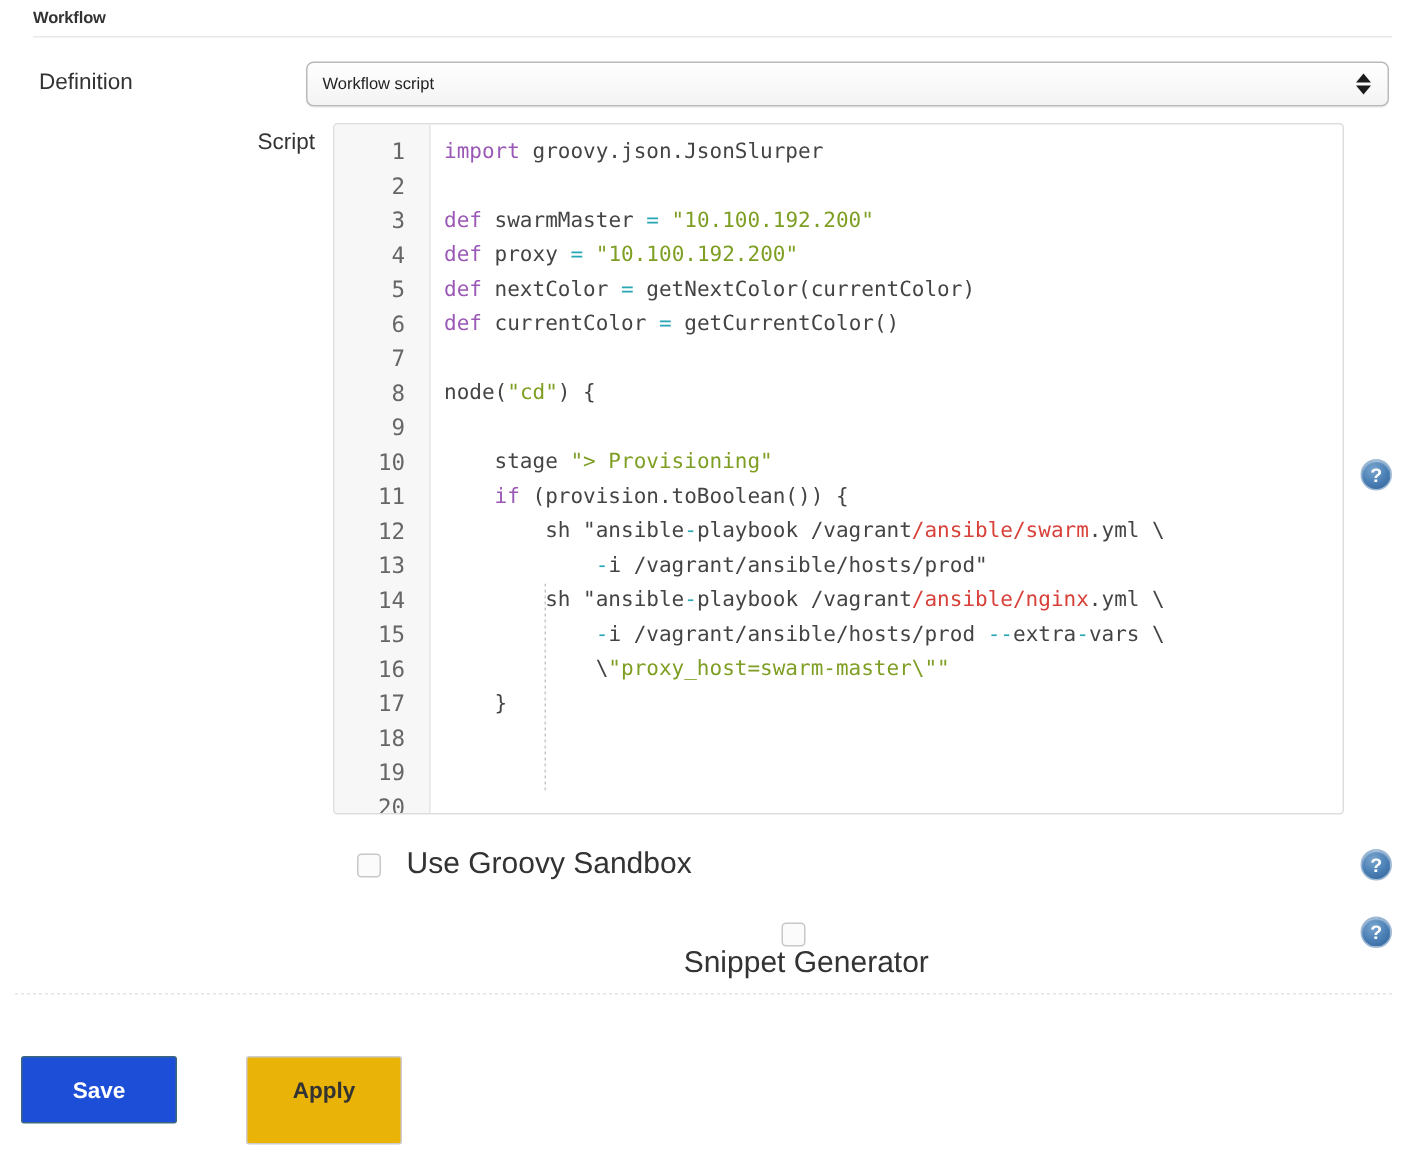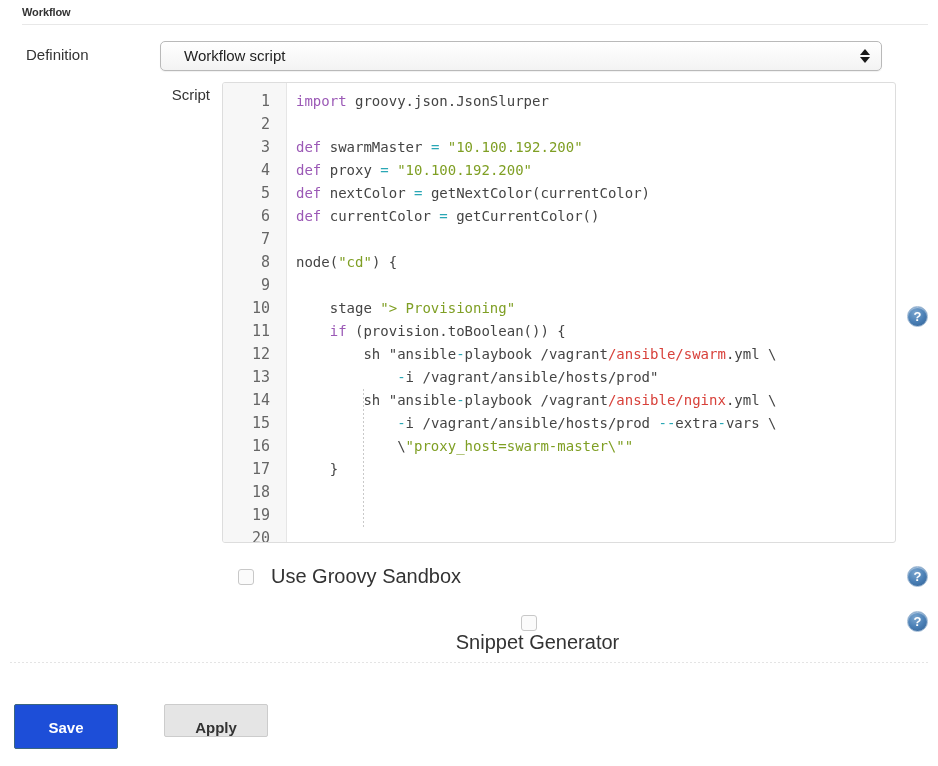--- a/index.html
+++ b/index.html
@@ -30,20 +30,21 @@
     margin: 0 10px 0 22px;
   }
 
   
   .row {
     display: flex;
     align-items: flex-start;
   }
   .row-definition {
     padding-top: 16px;
+    gap: 44px;
   }
   .label-col {
     width: 160px;
     flex: 0 0 160px;
     text-align: left;
     padding-left: 26px;
     box-sizing: border-box;
     font-size: 15px;
     color: #333333;
     padding-top: 5px;
@@ -59,24 +60,24 @@
     width: 722px;
     height: 30px;
     background: linear-gradient(#ffffff, #f3f3f3);
     border: 1px solid #b9b9b9;
     border-radius: 5px;
     box-sizing: border-box;
     box-shadow: 0 1px 1px rgba(0,0,0,0.06);
   }
   .select-value {
     position: absolute;
-    left: 23px;
+    left: 10px;
     top: 0;
     line-height: 28px;
-    font-size: 15px;
+    font-size: 11px;
     color: #222222;
   }
   .select-arrows {
     position: absolute;
     right: 10px;
     top: 0;
     height: 28px;
     width: 12px;
     display: flex;
     flex-direction: column;
@@ -264,23 +265,23 @@
   .btn-save {
     width: 104px;
     height: 45px;
     line-height: 45px;
     background: #1d4ed8;
     color: #ffffff;
     border: 1px solid #3b6680;
   }
   .btn-apply {
     width: 104px;
-    height: 33px;
+    height: 59px;
     line-height: 45px;
-    background: #e5e5e5;
+    background: #eab308;
     color: #333333;
     border: 1px solid #cccccc;
     margin-left: 46px;
     text-align: center;
   }
 </style>
 </head>
 <body>
 
 <div class="section-heading">Workflow</div>

